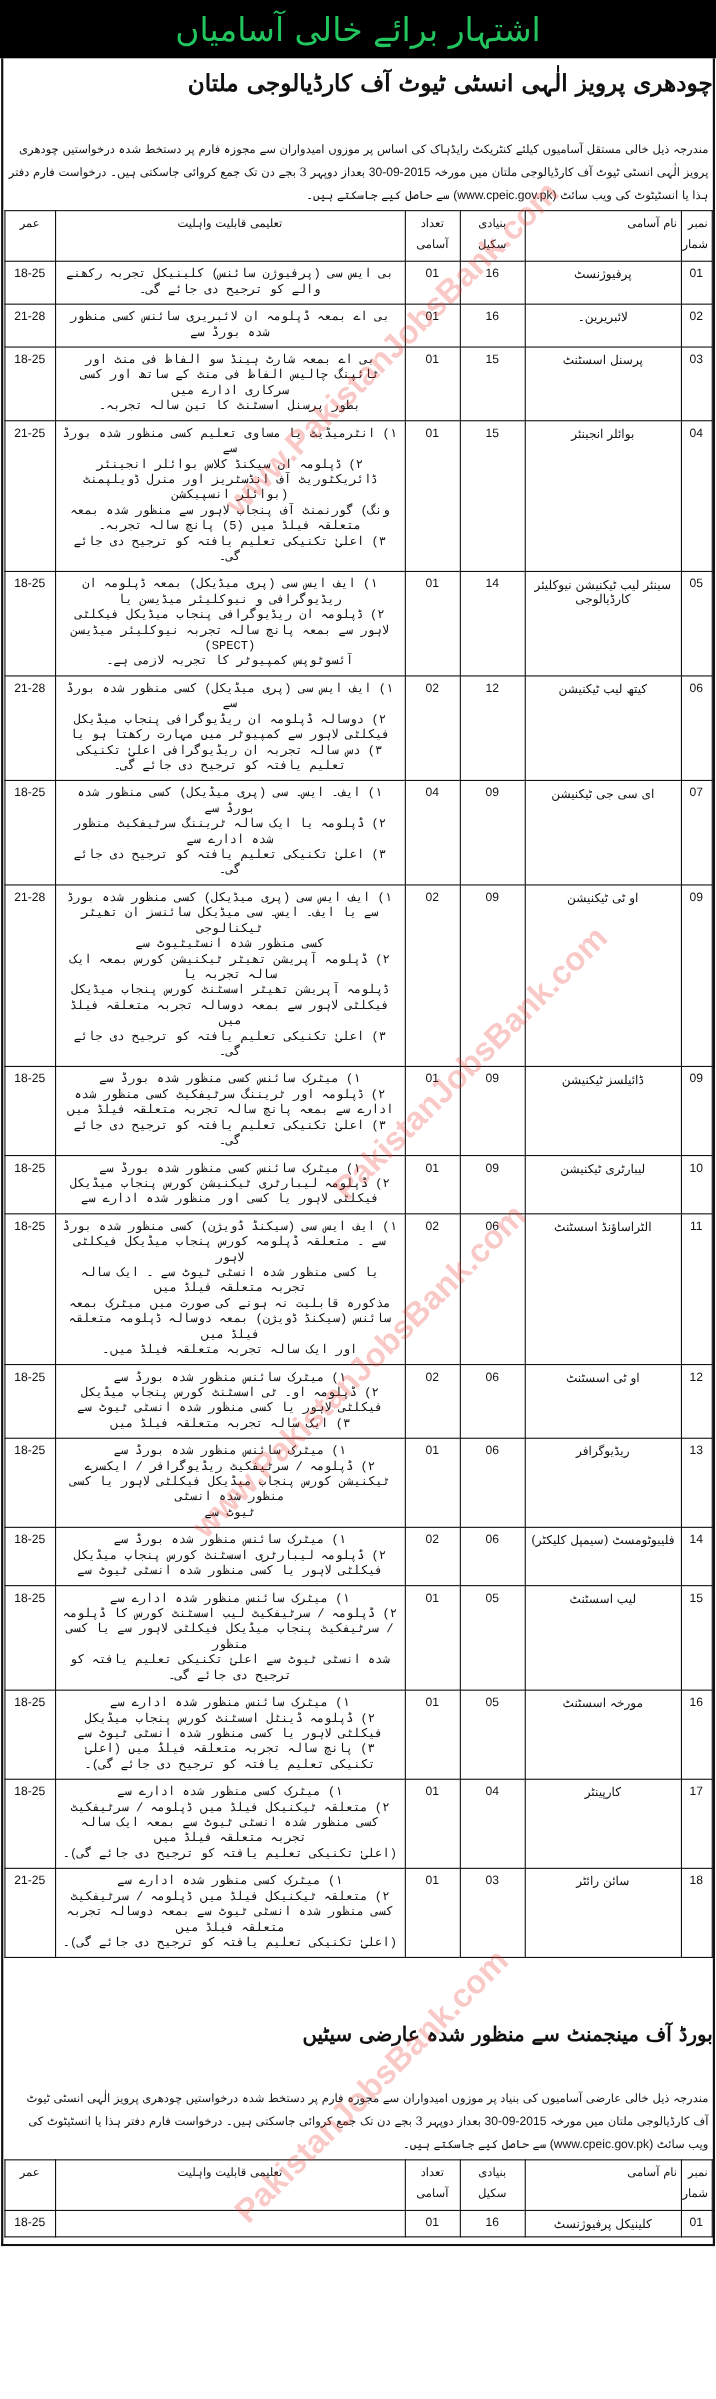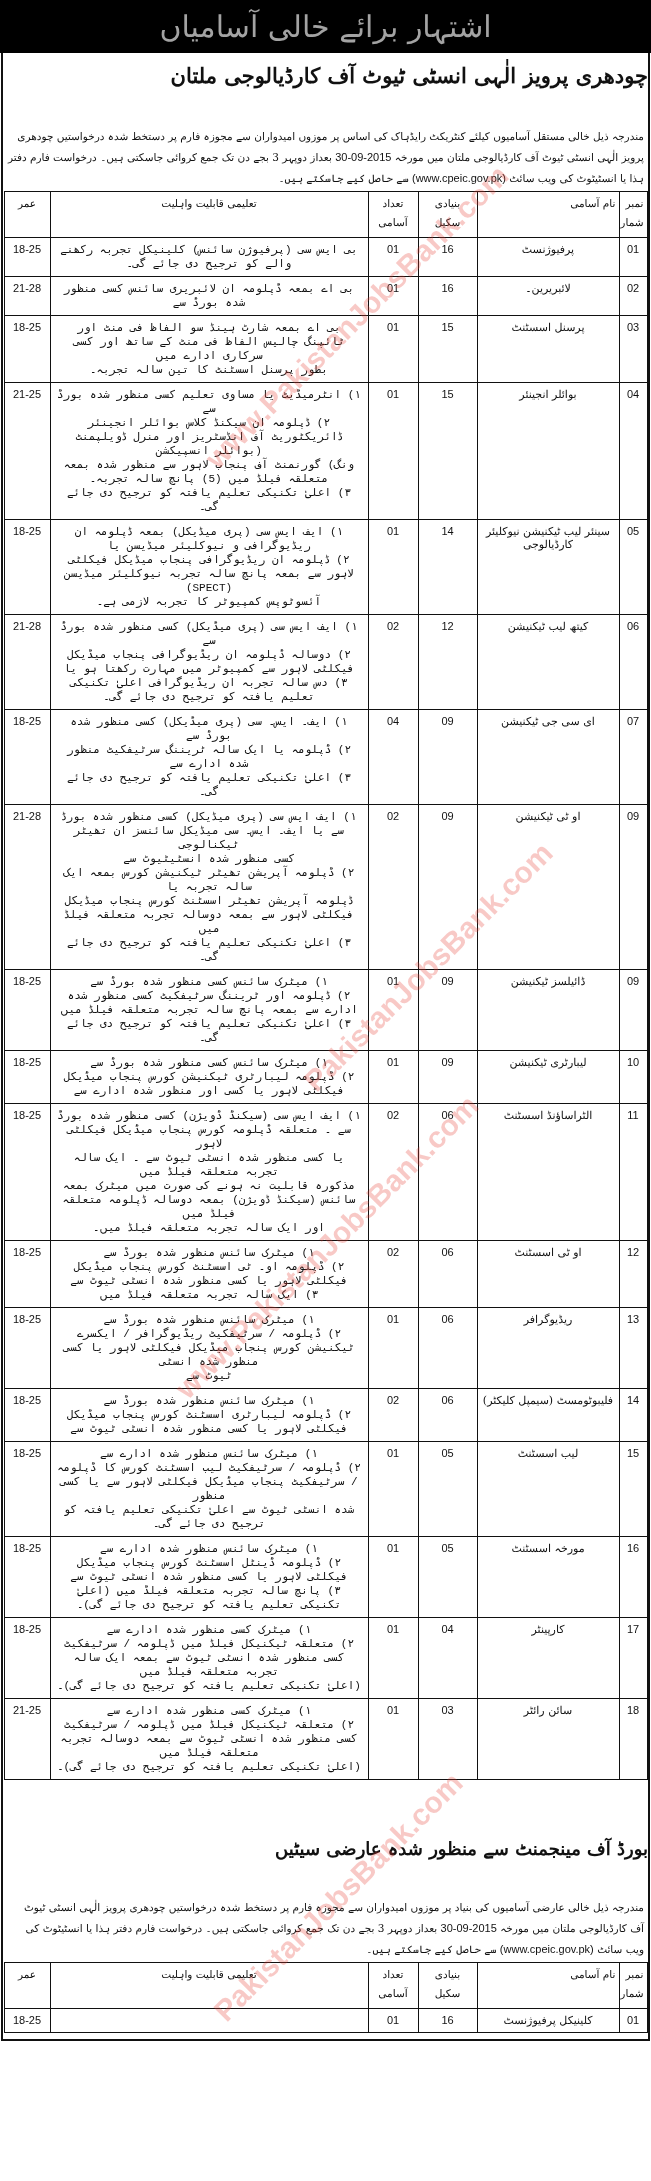--- a/index.html
+++ b/index.html
@@ -1,20 +1,20 @@
 <!DOCTYPE html>
 <html><head>
 <meta charset="utf-8">
 <style>
   * { box-sizing: border-box; margin: 0; padding: 0; }
   html, body { width: 651px; background: #fff; }
   body { font-family: "DejaVu Sans", sans-serif; color: #111; position: relative; }
 
   .top-banner {
-    height: 53px; background: #000; color: #a3a3a3;
+    height: 53px; background: #000; color: #22c55e;
     display: flex; align-items: center; justify-content: center;
     font-family: "DejaVu Serif", serif; font-size: 30px; direction: rtl;
   }
   .frame {
     border: 2px solid #111; border-top: none; margin: 0 1px;
     padding: 0 0 6px 0;
   }
   .inst-title {
     text-align: right; direction: rtl; font-family: "DejaVu Serif", serif;
     font-size: 21px; padding: 10px 0 6px 0; font-weight: bold;

